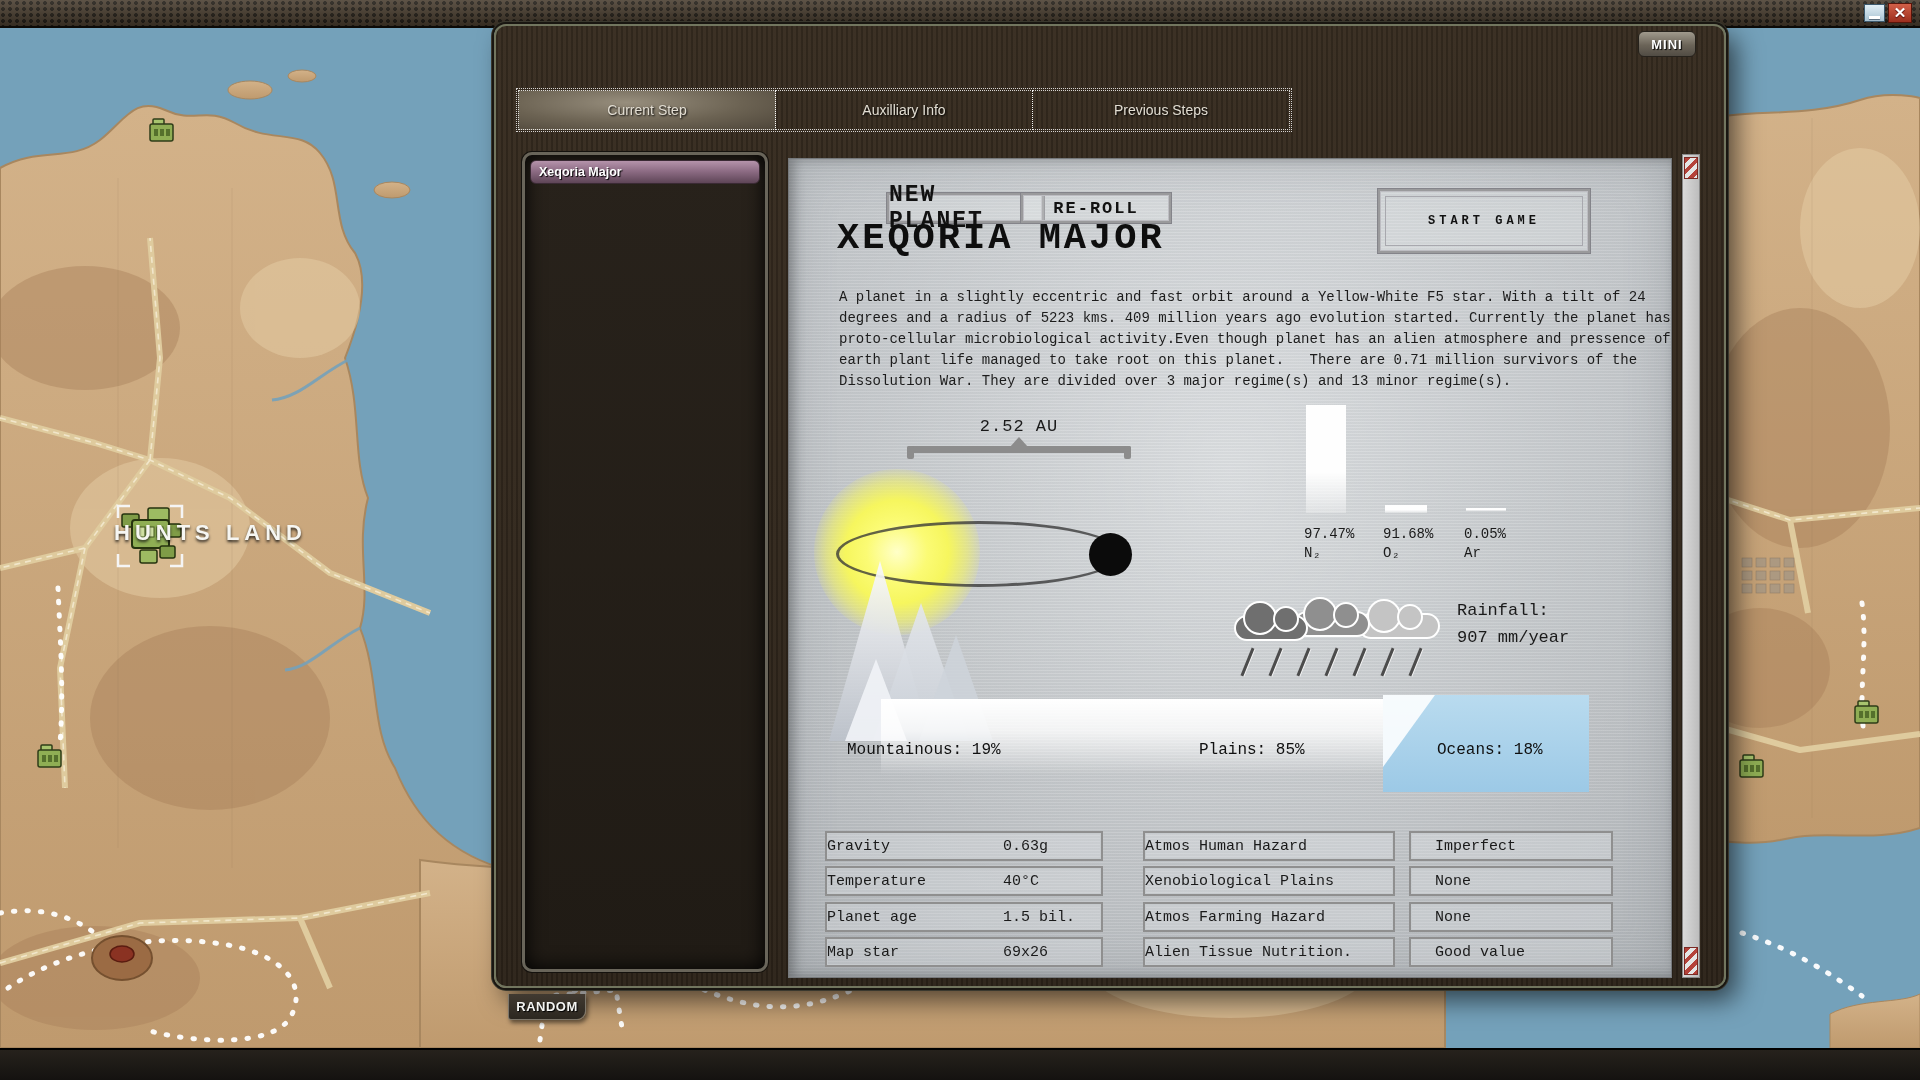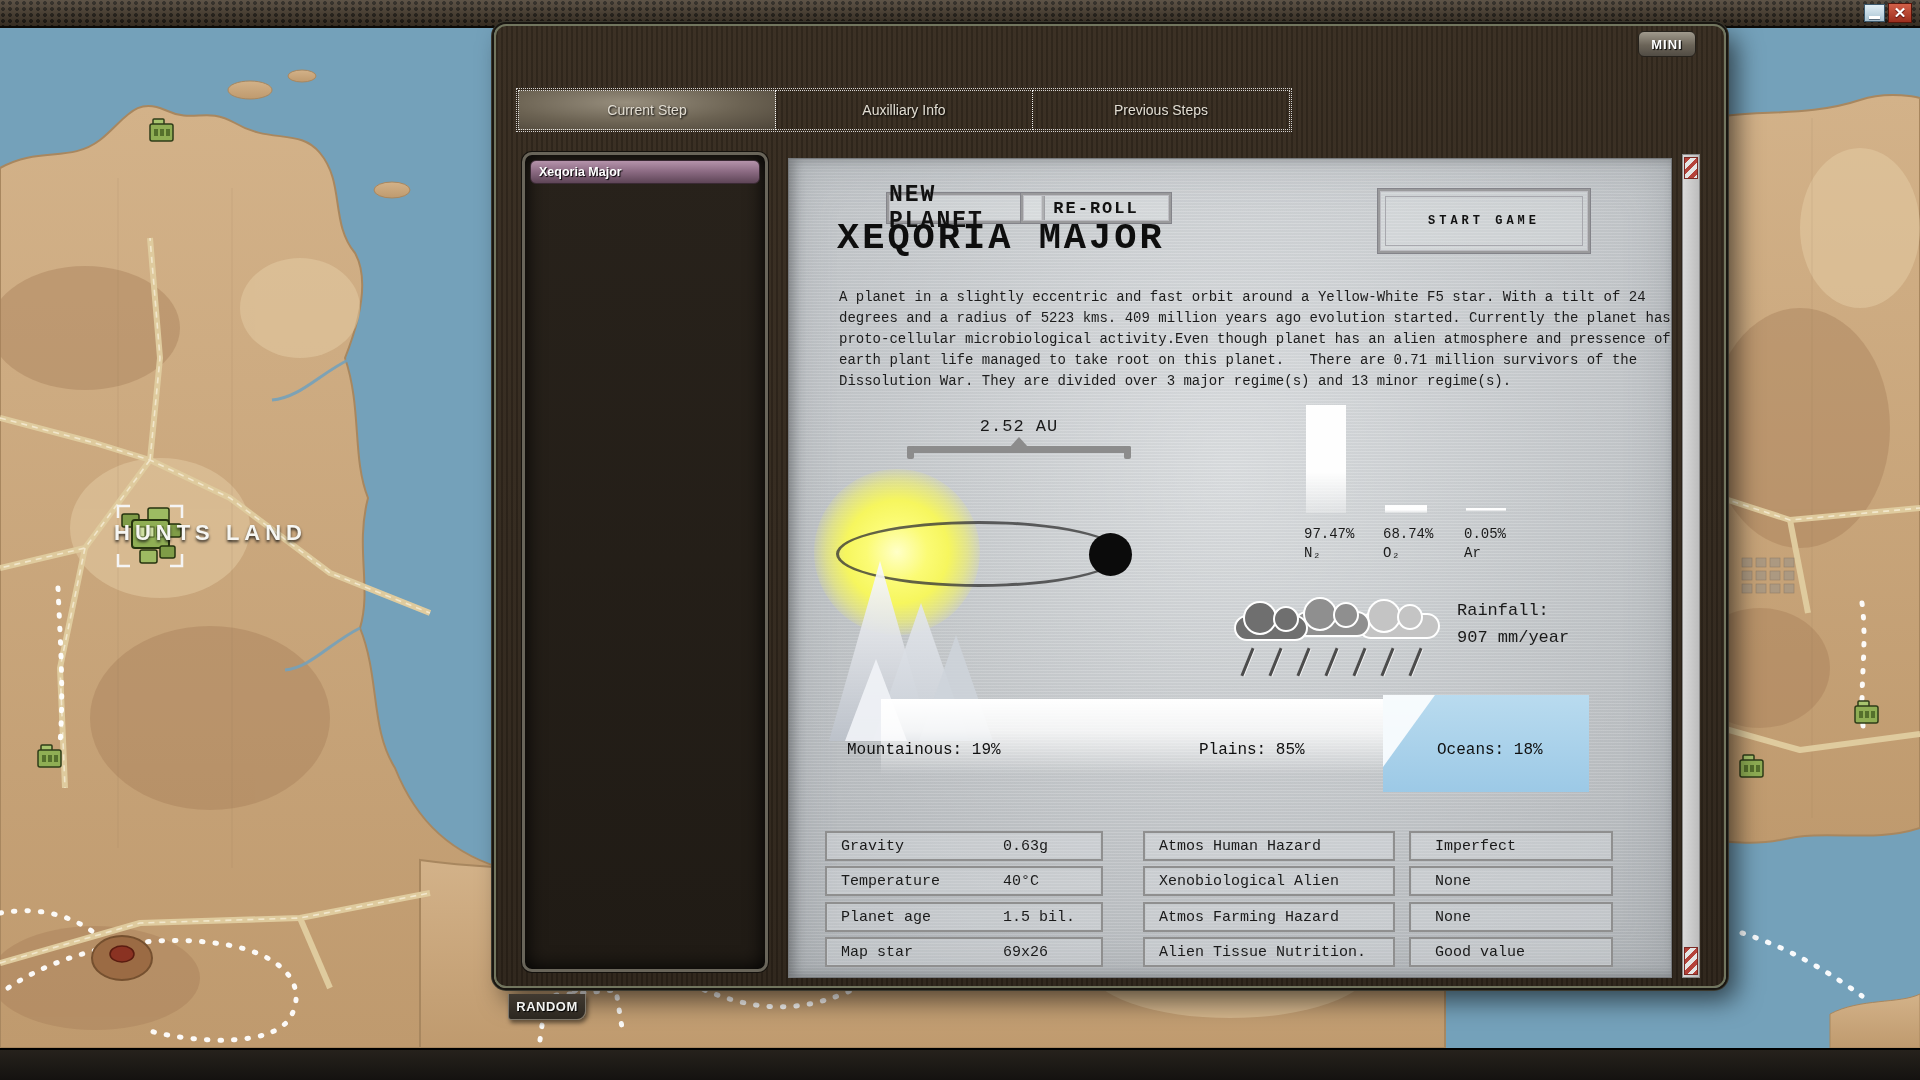--- a/index.html
+++ b/index.html
@@ -143,21 +143,21 @@
     background:linear-gradient(180deg,#b9dbef,#9cc9e6); }
   .ocean-block::before { content:""; position:absolute; left:0; top:0; width:52px; height:72px;
     background:rgba(255,255,255,.88); clip-path:polygon(0 0,100% 0,0 100%); }
   .terr-label { position:absolute; top:582px; font-size:16px; color:#101010; z-index:2; }
   .terr-m { left:58px; } .terr-p { left:410px; } .terr-o { left:648px; }
 
   
   .stat-cell { position:absolute; height:30px; border:2px solid #8f8f8f;
     box-shadow:inset 0 0 0 1px #c6cacd; background:rgba(232,235,238,.30);
     display:flex; align-items:center; font-size:15px; }
-  .stat-cell .lbl { padding-left:14px; }
+  .stat-cell .lbl { }
   .stat-left { left:36px; width:278px; }
   .stat-left .val { position:absolute; left:176px; }
   .stat-rlabel { left:354px; width:252px; }
   .stat-rval { left:620px; width:204px; padding-left:24px; }
   .row0 { top:672px; } .row1 { top:707px; } .row2 { top:743px; } .row3 { top:778px; }
 
   
   .random-btn { position:absolute; left:508px; top:994px; width:78px; height:26px;
     background:linear-gradient(#413a31,#2c2720); border:1px solid #7c766b; border-top:none;
     border-radius:0 0 9px 3px; box-shadow:2px 3px 4px rgba(0,0,0,.5); cursor:pointer;
@@ -368,21 +368,21 @@
       </div>
 
       <div class="atmo-bar atmo-n2" style="height: 108px;"></div>
       <div class="atmo-bar atmo-o2" style="height: 8px;"></div>
       <div class="atmo-bar atmo-ar" style="height: 3px;"></div>
       <div class="atmo-label atmo-l1">
         <div>97.47%</div>
           <div>N₂</div>
       </div>
       <div class="atmo-label atmo-l2">
-        <div>68.74%</div>
+        <div>91.68%</div>
           <div>O₂</div>
       </div>
       <div class="atmo-label atmo-l3">
         <div>0.05%</div>
           <div>Ar</div>
       </div>
 
       <div class="clouds">
         <div class="cloud cloud1"></div>
           <div class="cloud cloud2"></div>
@@ -421,21 +421,21 @@
       <div class="stat-cell stat-left row3">
         <span class="lbl">Map star</span>
           <span class="val">69x26</span>
         </div>
 
       <div class="stat-cell stat-rlabel row0">
         <span class="lbl">Atmos Human Hazard</span>
         </div>
       <div class="stat-cell stat-rval row0">Imperfect</div>
       <div class="stat-cell stat-rlabel row1">
-        <span class="lbl">Xenobiological Alien</span>
+        <span class="lbl">Xenobiological Plains</span>
         </div>
       <div class="stat-cell stat-rval row1">None</div>
       <div class="stat-cell stat-rlabel row2">
         <span class="lbl">Atmos Farming Hazard</span>
         </div>
       <div class="stat-cell stat-rval row2">None</div>
       <div class="stat-cell stat-rlabel row3">
         <span class="lbl">Alien Tissue Nutrition.</span>
         </div>
       <div class="stat-cell stat-rval row3">Good value</div>

